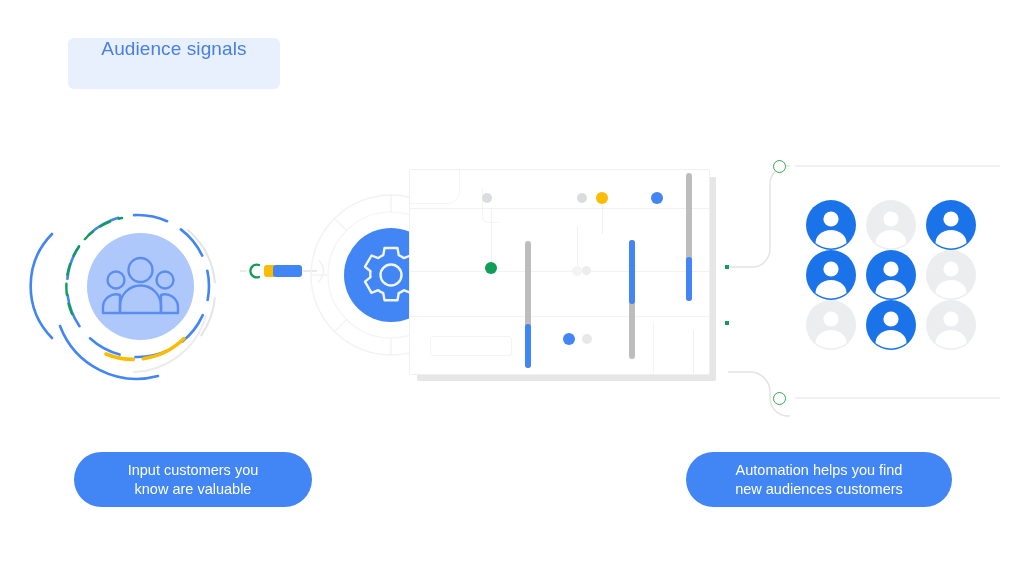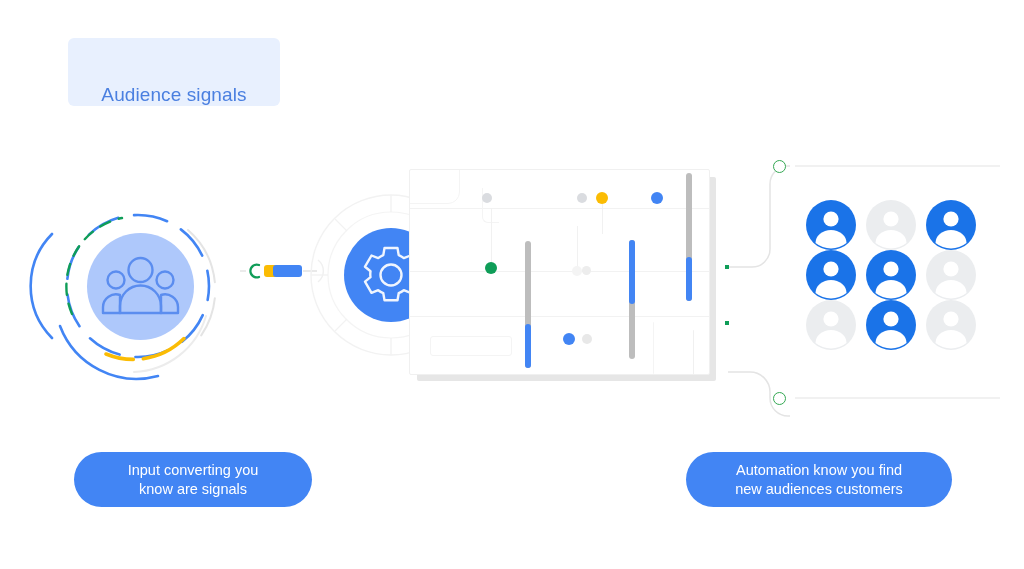--- a/index.html
+++ b/index.html
@@ -9,24 +9,24 @@
     background:#ffffff;
     font-family:"Liberation Sans","DejaVu Sans",sans-serif;
     overflow:hidden;
     position:relative;
   }
   .stage{position:absolute;inset:0;width:1024px;height:569px;}
 
   
   .title-chip{
     position:absolute;left:68px;top:38px;
-    width:212px;height:68px;
+    width:212px;height:51px;
     background:#e8f0fe;
     border-radius:6px;
-    display:flex;align-items:flex-end;justify-content:center;
+    display:flex;align-items:flex-start;justify-content:center;
   }
   .title-chip span{
     color:#4a7fe0;
     font-size:19px;
     letter-spacing:.1px;
     font-weight:400;
   }
 
   
   .pill{
@@ -294,25 +294,25 @@
 
     <svg class="avatar" viewBox="0 0 50 50">
       <circle cx="25" cy="25" r="25" fill="#ebedef"></circle>
       <circle cx="25" cy="19" r="7.6" fill="#ffffff"></circle>
       <path d="M 9.5 43 a 15.5 13 0 0 1 31 0 a 25 25 0 0 1 -31 0 z" fill="#ffffff"></path>
     </svg>
   </div>
 
   <div class="pill pill-left">
     <div>
-      <div>Input converting you</div>
-      <div>know are signals</div>
+      <div>Input customers you</div>
+      <div>know are valuable</div>
     </div>
   </div>
 
   <div class="pill pill-right">
     <div>
-      <div>Automation know you find</div>
+      <div>Automation helps you find</div>
       <div>new audiences customers</div>
     </div>
   </div>
 
 </div>
 
 </body></html>

